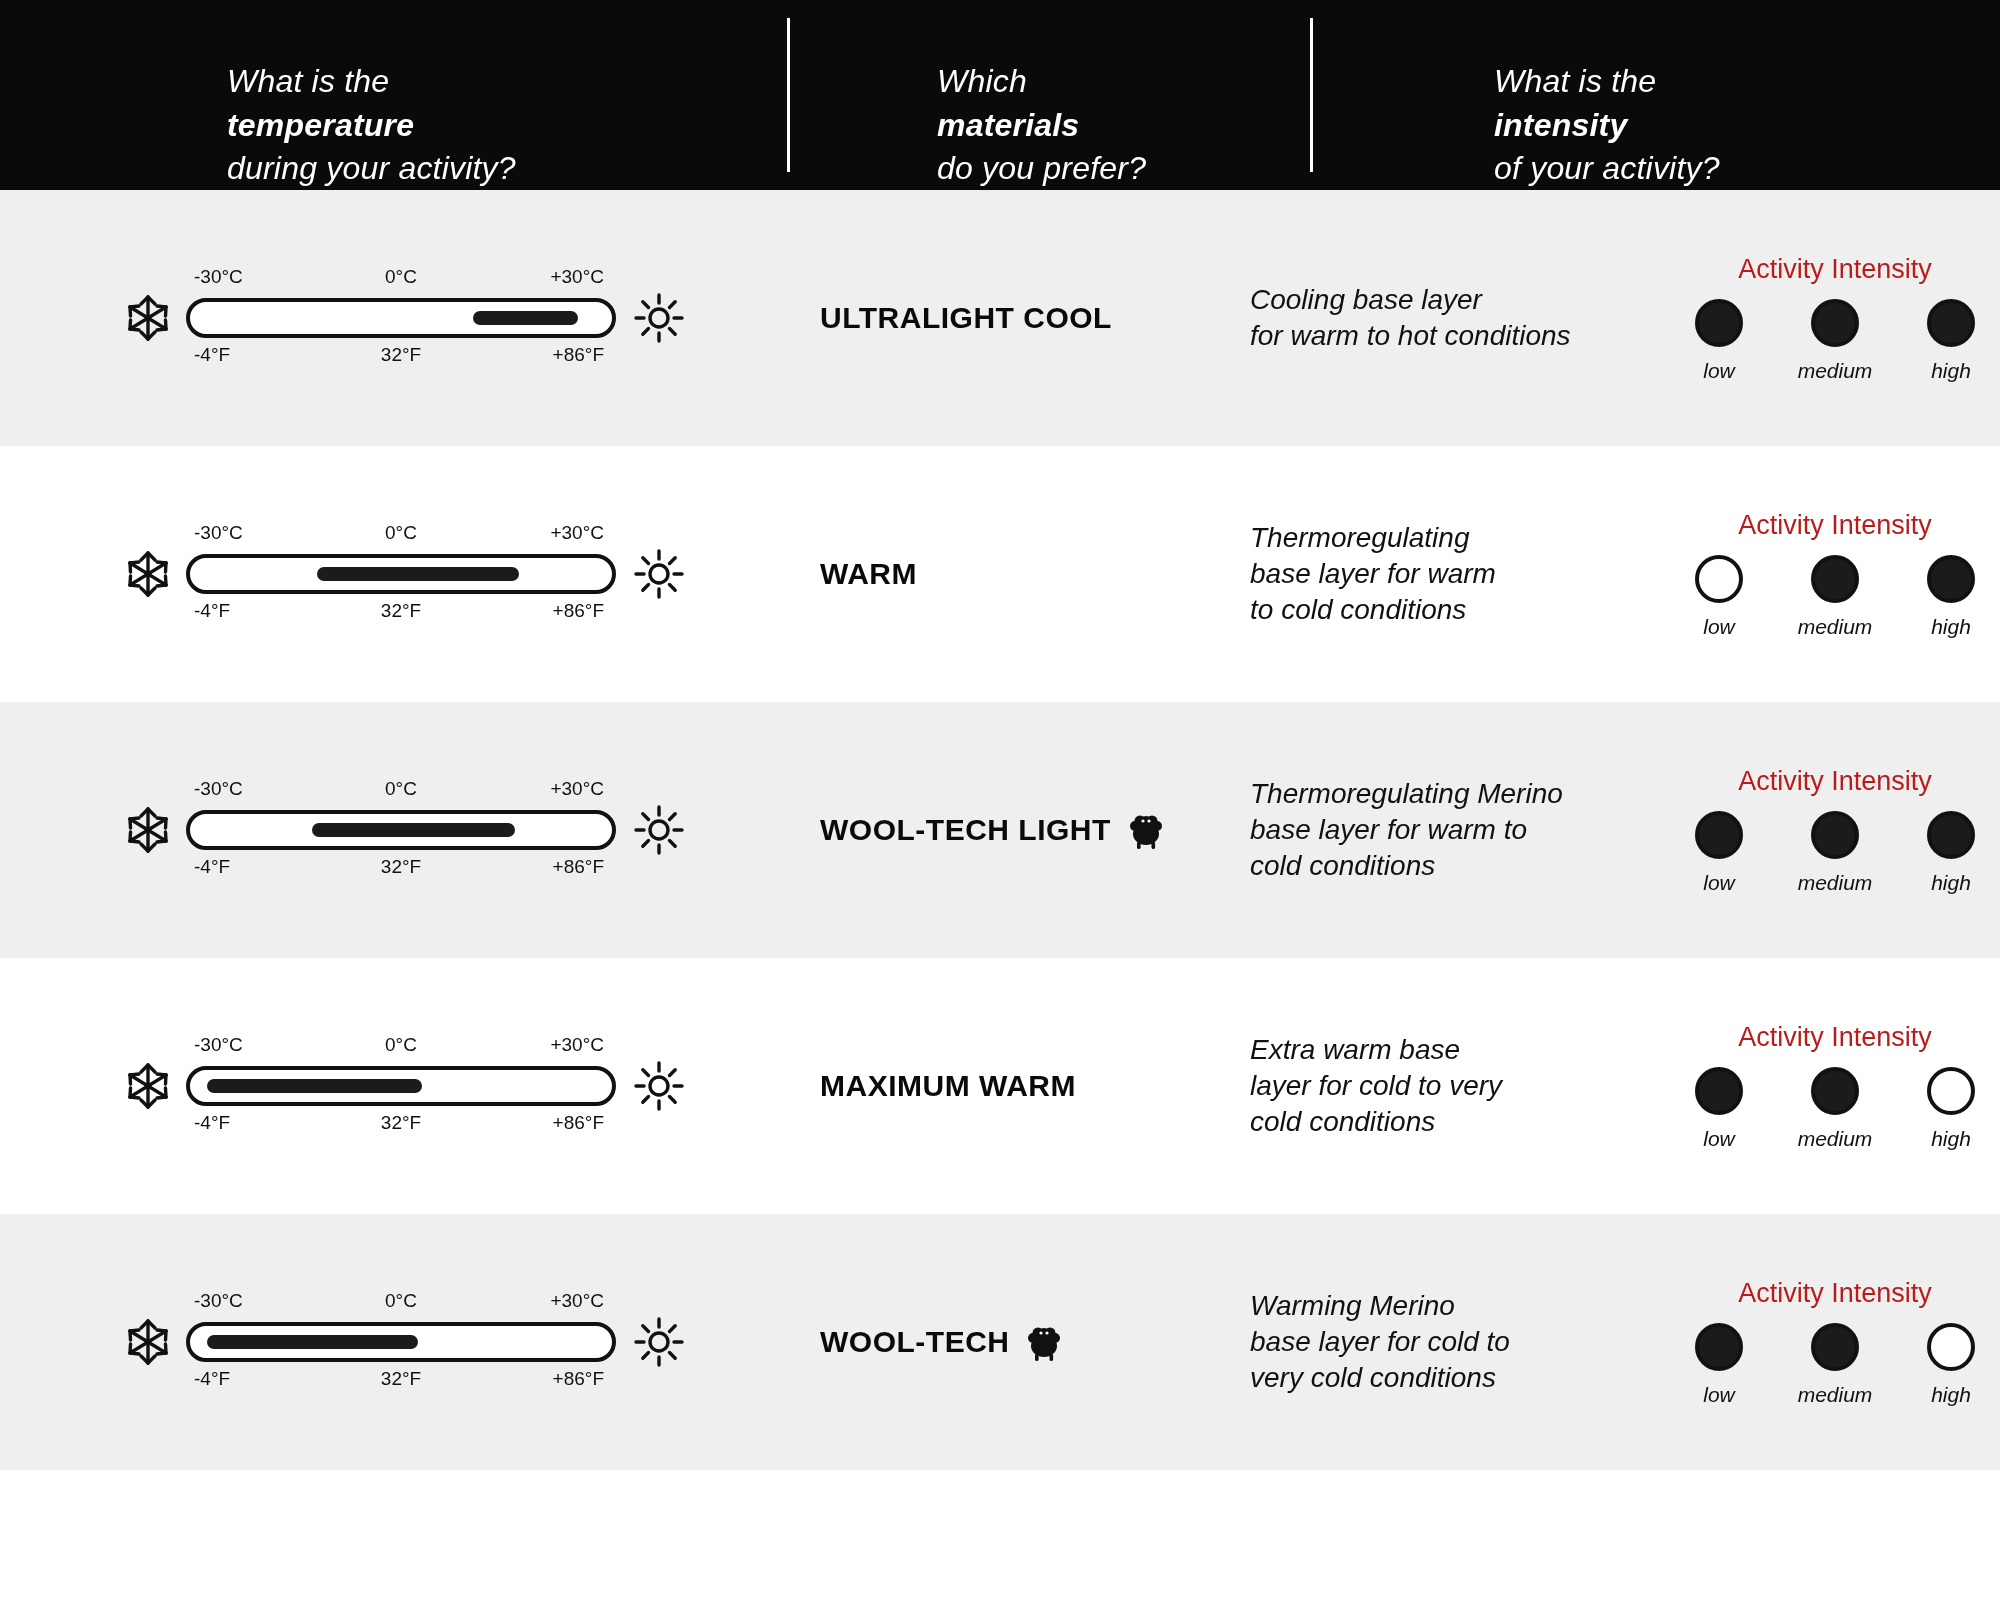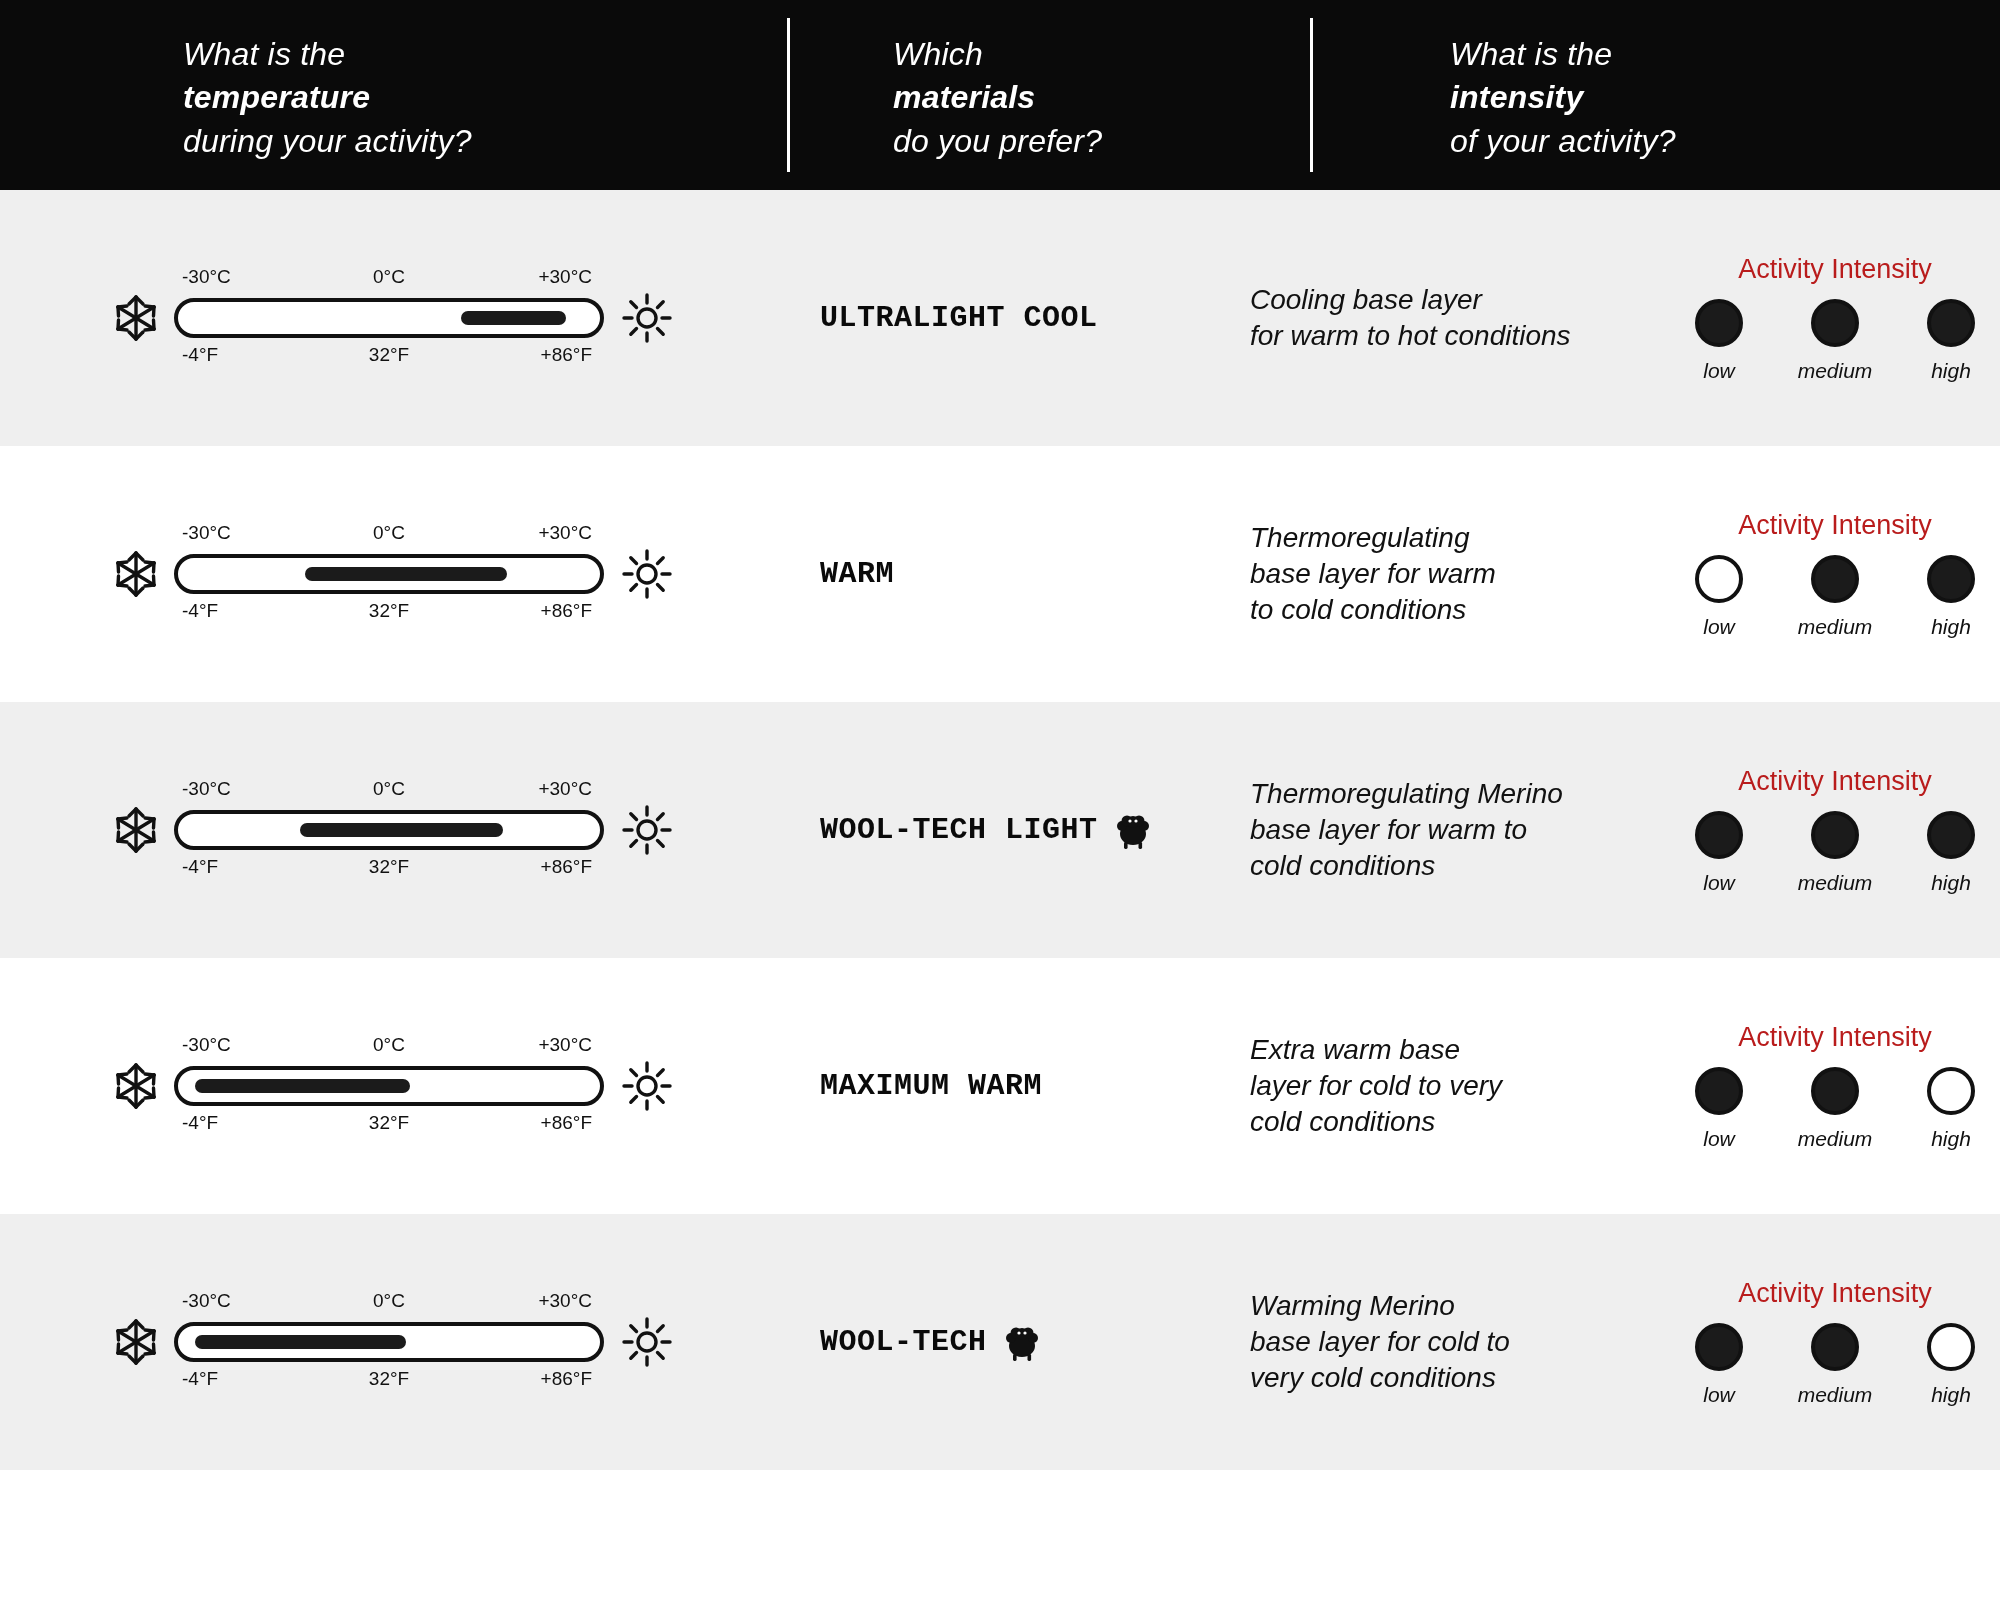--- a/index.html
+++ b/index.html
@@ -21,21 +21,22 @@
     height: 190px;
     background: #0a0a0a;
     color: #ffffff;
     display: flex;
     align-items: flex-start;
   }
   .header-col {
     position: relative;
     height: 100%;
     display: flex;
-    align-items: center;
+    align-items: flex-end;
+    padding-left: 44px;
   }
   .header-col.c1 { width: 790px; }
   .header-col.c2 { width: 520px; }
   .header-col.c3 { width: 690px; }
   .header-text {
     font-style: italic;
     font-size: 32px;
     line-height: 1.35;
     font-weight: 700;
     letter-spacing: .2px;
@@ -109,22 +110,21 @@
     background: #1b1b1b;
     border-radius: 7px;
   }
 
   
   .product {
     width: 420px;
     flex: 0 0 420px;
     display: flex;
     align-items: center;
-    margin-left: 54px;
-    font-family: Liberation Mono, monospace;
+    margin-left: 42px;
   }
   .product-name {
     font-size: 30px;
     font-weight: 700;
     letter-spacing: .5px;
     color: #0a0a0a;
     white-space: nowrap;
   }
   .sheep-icon { margin-left: 16px; display: inline-flex; align-items: center; }
 

